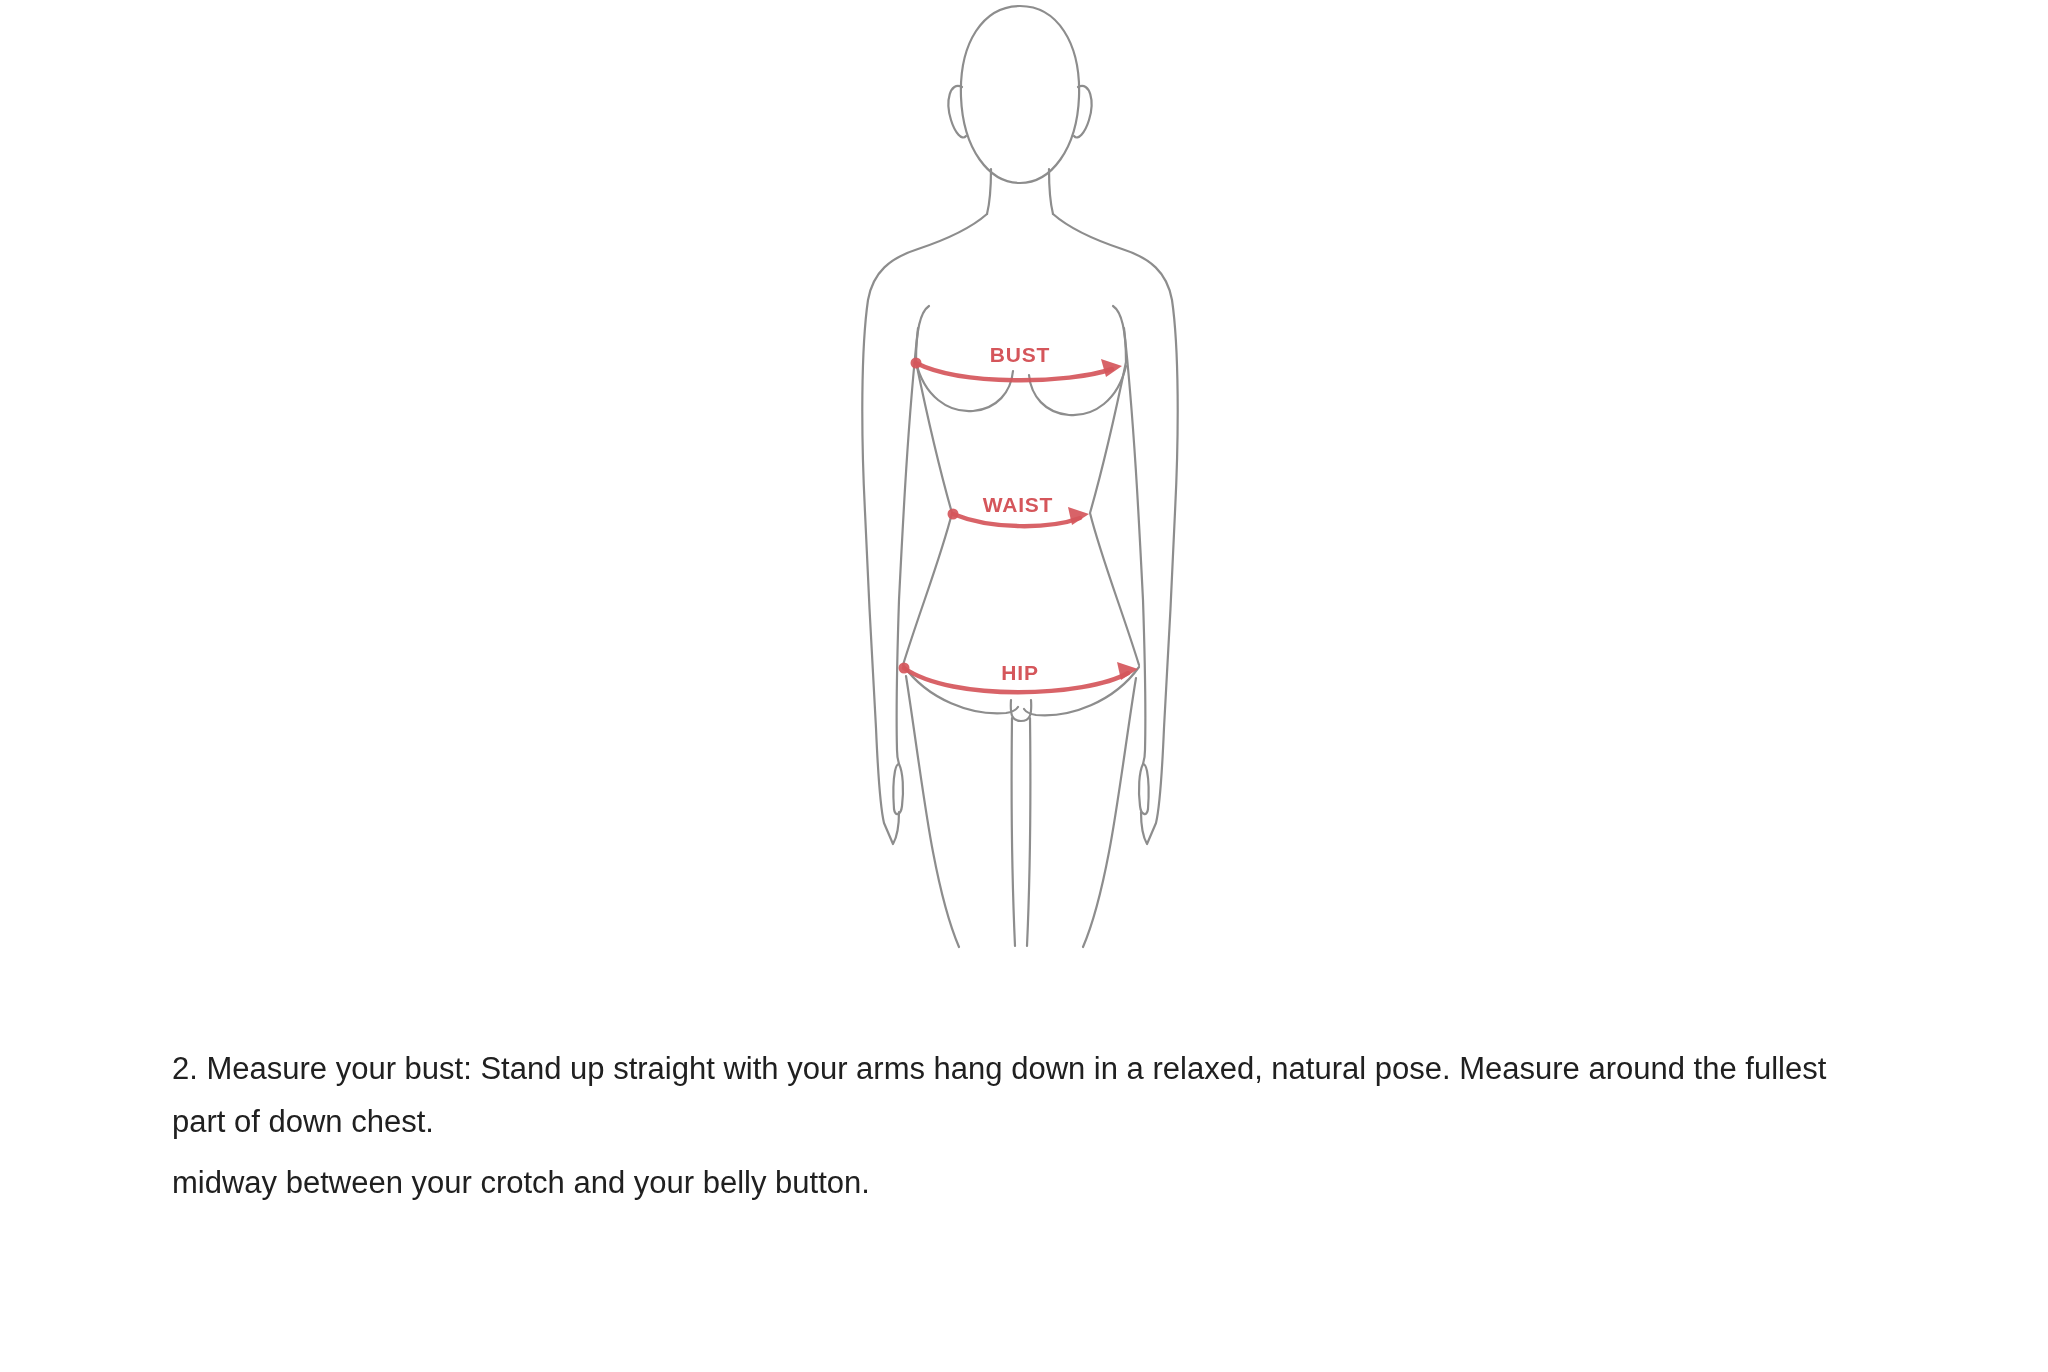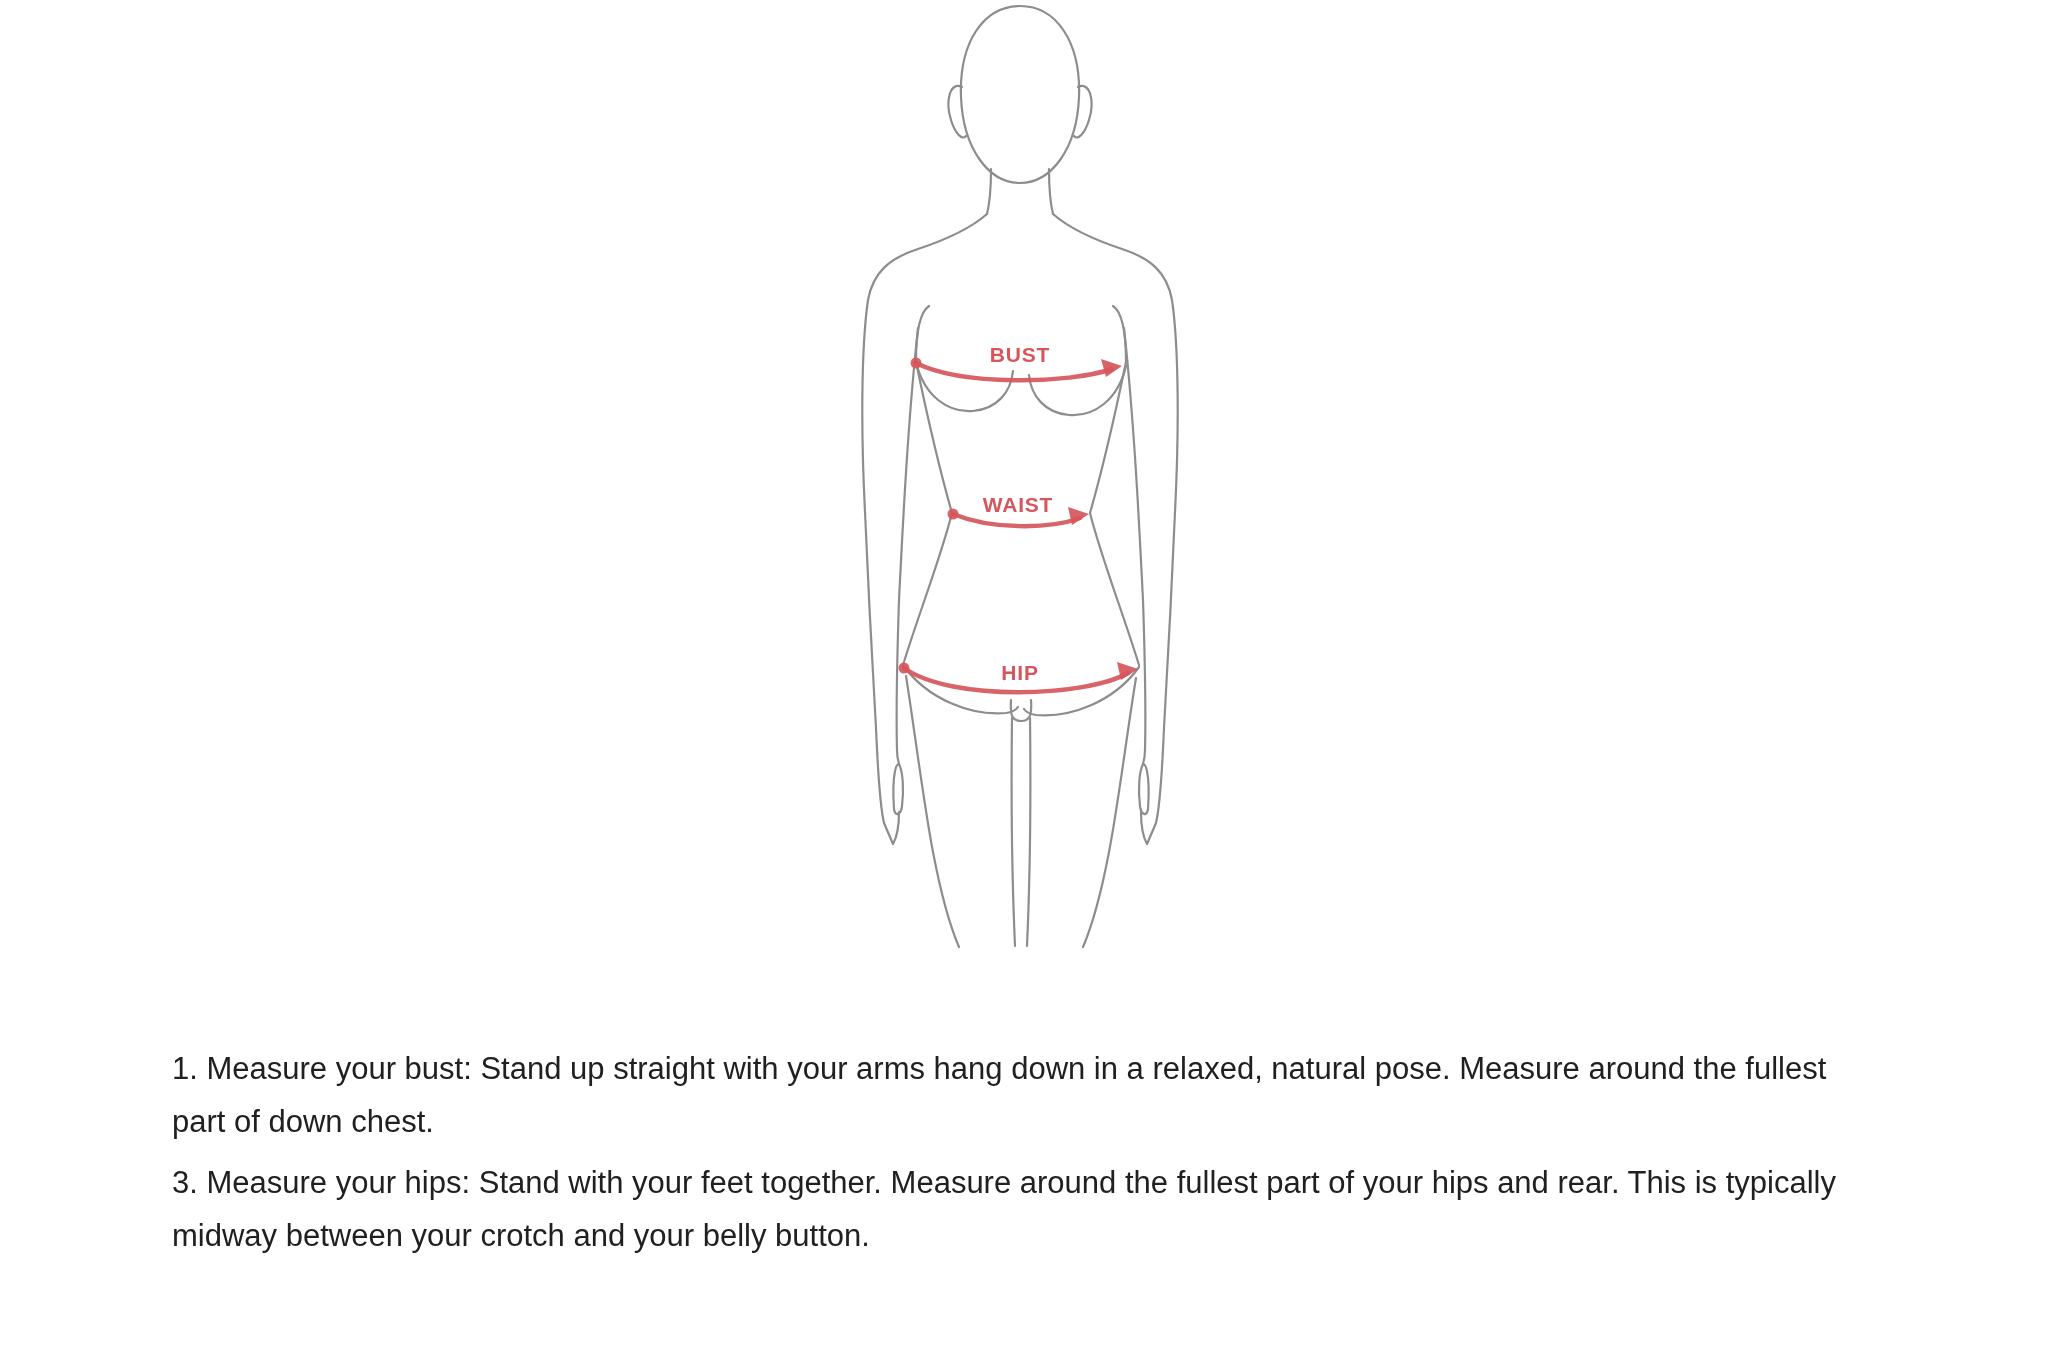--- a/index.html
+++ b/index.html
@@ -109,22 +109,21 @@
       <path class="rline" d="M 904,668 C 952,702 1086,697 1128,673"></path>
       <circle class="rfill" cx="904" cy="668" r="5.5"></circle>
       <path class="rfill" d="M 1138,669 L 1117,662 L 1121,680 Z"></path>
       <text class="figure-label" x="1020" y="680">HIP</text>
     </g>
   </svg>
 </div>
 
 <div class="instructions">
   <p>
-    <span class="line">1. Measure your bust: Stand up straight with your arms hang down in a relaxed, natural pose. Measure around the fullest</span>
+    <span class="line">2. Measure your bust: Stand up straight with your arms hang down in a relaxed, natural pose. Measure around the fullest</span>
     <span class="line">part of down chest.</span>
   </p>
   <p>
   </p>
   <p>
-    <span class="line">3. Measure your hips: Stand with your feet together. Measure around the fullest part of your hips and rear. This is typically</span>
     <span class="line">midway between your crotch and your belly button.</span>
   </p>
 </div>
 
 </body></html>

